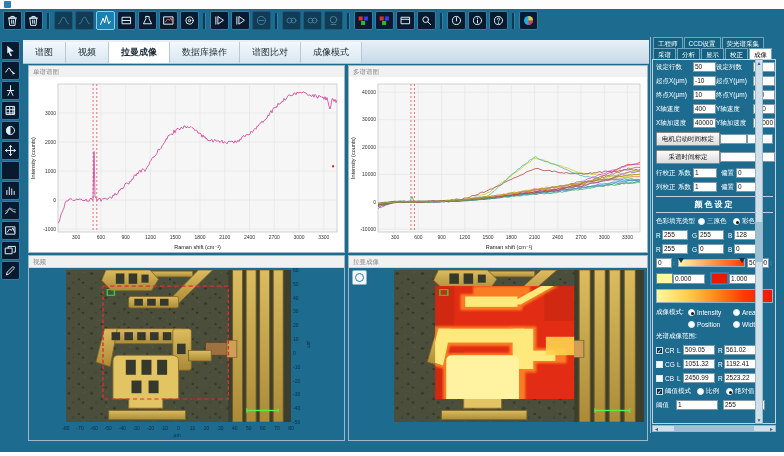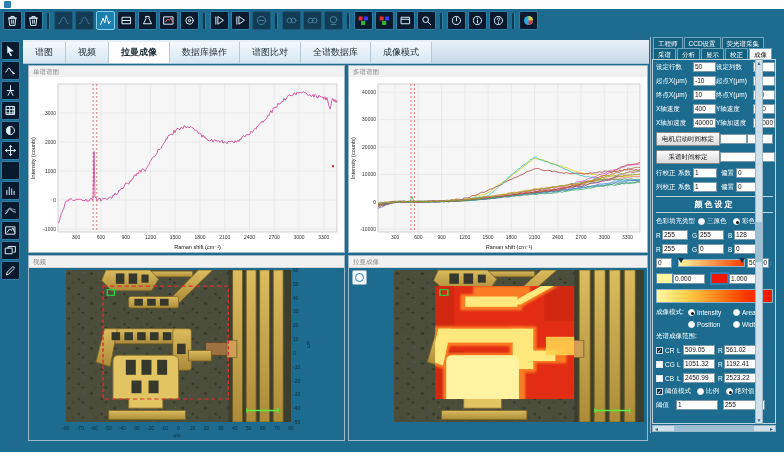--- a/index.html
+++ b/index.html
@@ -433,21 +433,20 @@
           </svg>
         </span>
       </div>
     </div>
   <div class="tabstrip" id="tabstrip">
       <div class="mtab">谱图</div>
       <div class="mtab">视频</div>
       <div class="mtab sel">拉曼成像</div>
       <div class="mtab">数据库操作</div>
       <div class="mtab">谱图比对</div>
-      <div class="mtab">全谱数据库</div>
       <div class="mtab">成像模式</div>
     </div>
 
   <div class="panel" style="left:28px;top:56px;width:317px;height:188px;">
     <div class="ptitle">单谱谱图</div>
     <div class="pbody whitebody">
         <div class="chart" id="chart1"><svg width="315" height="175">
             <rect x="29" y="7" width="279" height="148" fill="#f6f6f6" stroke="#bfbfbf" stroke-width="0.7"></rect>
             <line x1="47.15976331360947" y1="7" x2="47.15976331360947" y2="155" stroke="#e2e2e2" stroke-width="0.6"></line>
             <text x="47.15976331360947" y="162" font-size="5" text-anchor="middle" fill="#333">300</text>

